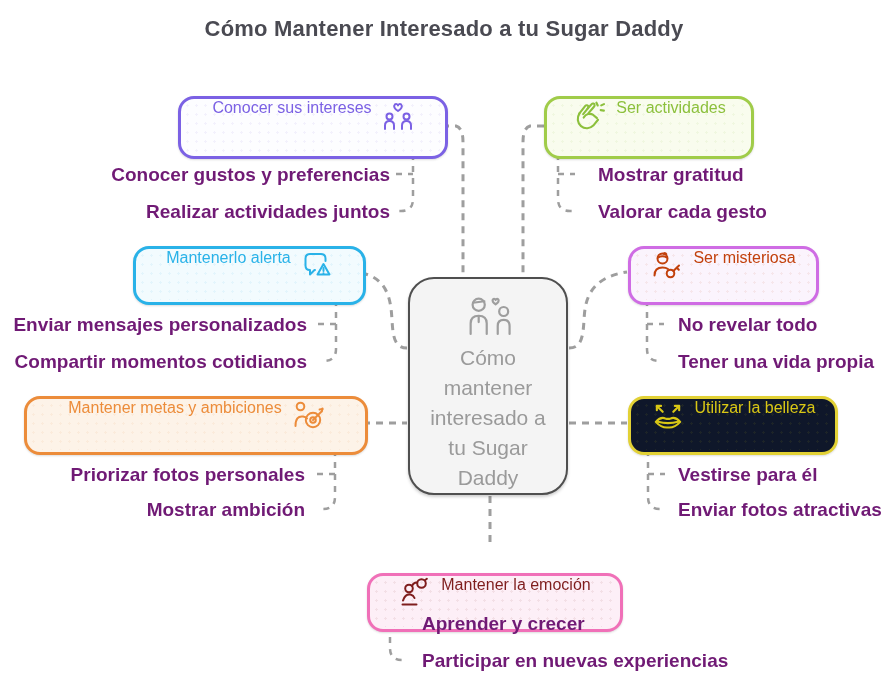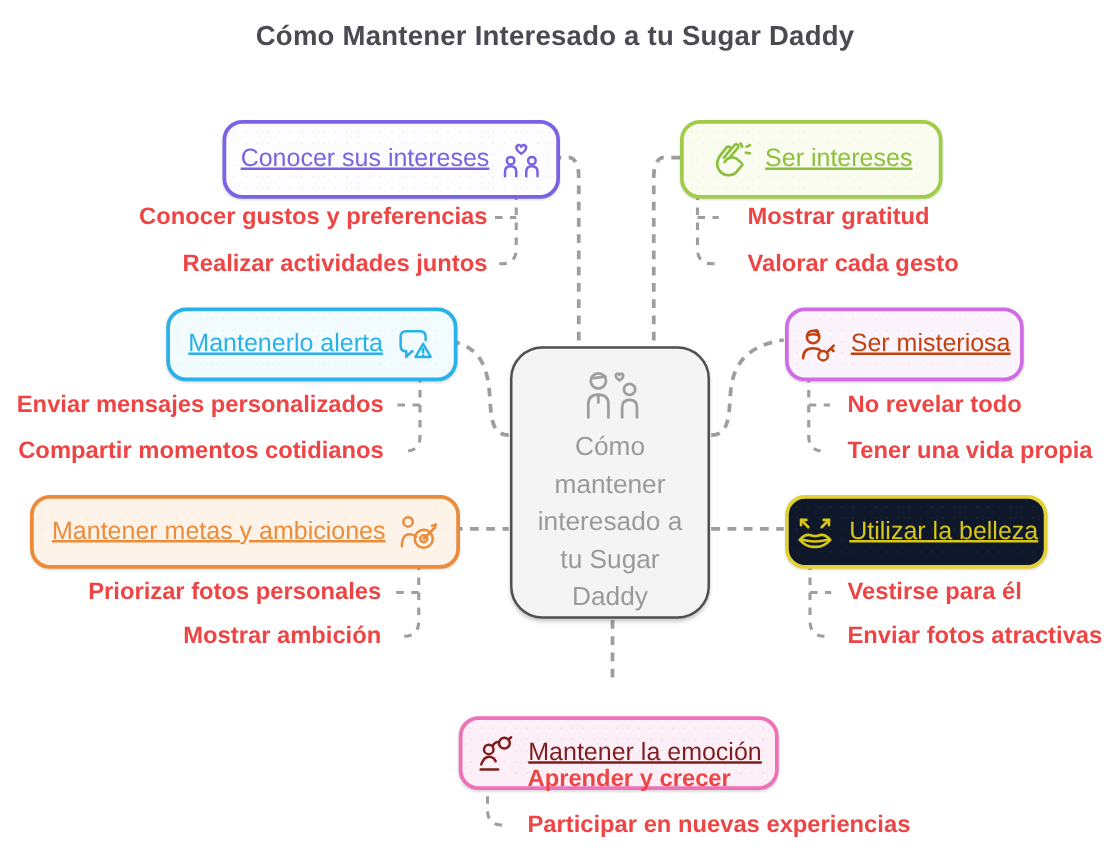--- a/index.html
+++ b/index.html
@@ -6,24 +6,24 @@
   #canvas{
     position:relative;width:888px;height:684px;background:#ffffff;overflow:hidden;
     font-family:"Liberation Sans", sans-serif;
   }
   #title{
     position:absolute;left:0;top:16px;width:888px;text-align:center;
     font-size:22px;font-weight:700;color:#4a4a52;letter-spacing:.2px;
   }
   #wires{position:absolute;left:0;top:0;z-index:0;}
   .node{
-    position:absolute;z-index:2;display:flex;align-items:center;justify-content:center;
+    position:absolute;z-index:2;display:flex;align-items:flex-start;justify-content:center;
     gap:10px;border-style:solid;border-width:3px;border-radius:16px;
     background:#fff;box-shadow:0 1px 2px rgba(60,60,60,.18);
-    font-size:20px;font-weight:400;white-space:nowrap;text-decoration:underline;
+    font-size:16px;font-weight:400;white-space:nowrap;
   }
   .node::after{
     content:"";position:absolute;inset:2px;border-radius:11px;pointer-events:none;
     background-image:radial-gradient(currentColor 1px, transparent 1.1px);
     background-size:9px 9px;opacity:.07;
   }
   .nicon{flex:0 0 auto;display:block;}
   .b0{left:178px;top:96px;width:264px;height:57px;color:#7b61e4;border-color:#7b61e4;background:#fdfdff;}
   .b1{left:544px;top:96px;width:204px;height:57px;color:#8cc03c;border-color:#a0cc49;background:#f9fcee;}
   .b2{left:133px;top:246px;width:227px;height:53px;color:#29b2e8;border-color:#29b2e8;background:#f2fbfe;}
@@ -35,21 +35,21 @@
     position:absolute;z-index:2;left:408px;top:277px;width:160px;height:218px;
     border:2.5px solid #4f4f4f;border-radius:26px;background:#f4f4f4;color:#9a9a9a;
     box-shadow:0 2px 3px rgba(60,60,60,.25);
     display:flex;flex-direction:column;align-items:center;padding-top:16px;box-sizing:border-box;
   }
   #center-label{
     width:126px;text-align:center;font-size:21px;line-height:30px;color:#9a9a9a;margin-top:4px;
   }
   .sub{
     position:absolute;z-index:2;transform:translateY(-50%);
-    font-size:19px;font-weight:700;color:#ef4444;white-space:nowrap;line-height:1;
+    font-size:19px;font-weight:700;color:#701a75;white-space:nowrap;line-height:1;
   }
   .r{text-align:right;}
 </style>
 </head>
 <body>
 
 <div id="canvas">
 
   <div id="title">Cómo Mantener Interesado a tu Sugar Daddy</div>
 
@@ -95,21 +95,21 @@
   <div class="node b1">
     <svg class="nicon" width="34" height="34" viewBox="0 0 32 32" fill="none" stroke="currentColor" stroke-width="2" stroke-linecap="round" stroke-linejoin="round">
       <path d="M23,3.5 l1.2,2.6"></path>
         <path d="M27.5,6 l2.6,-1.2"></path>
         <path d="M27,10.5 l3,0.4"></path>
       <path d="M7,13.5 C4.5,17.5 5,22.5 8.5,25.5 C12,28.5 17,28 20,25 L24.5,19.5"></path>
       <path d="M7,13.5 L12.5,6.5 C13.4,5.4 15.2,5.8 15.4,7.2 C15.5,7.9 15.2,8.5 14.7,9.1 L10.5,14.2"></path>
       <path d="M14.7,9.1 L18.5,4.8 C19.4,3.8 21.2,4.2 21.3,5.6 C21.4,6.3 21,7 20.5,7.5 L15.5,13.3"></path>
       <path d="M11,17.5 C13,14 17,13 20,15 L23.5,18"></path>
     </svg>
-    <span>Ser intereses</span>
+    <span>Ser actividades</span>
   </div>
 
   <div class="node b2">
     <span>Mantenerlo alerta</span>
     <svg class="nicon" width="32" height="32" viewBox="0 0 32 32" fill="none" stroke="currentColor" stroke-width="2" stroke-linecap="round" stroke-linejoin="round">
       <path d="M24.5,12 V9.5 Q24.5,5 20,5 H9 Q4.5,5 4.5,9.5 V16.5 Q4.5,21 9,21 V25.5 L13.5,21 H14"></path>
       <path d="M22.5,15 L28.5,25.5 H16.5 Z"></path>
       <path d="M22.5,19 v3"></path>
         <path d="M22.5,24.3 v0.01"></path>
     </svg>

